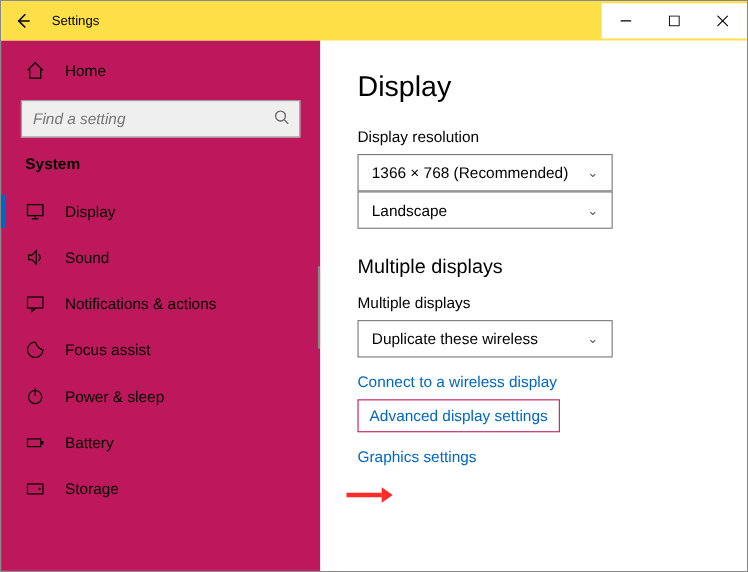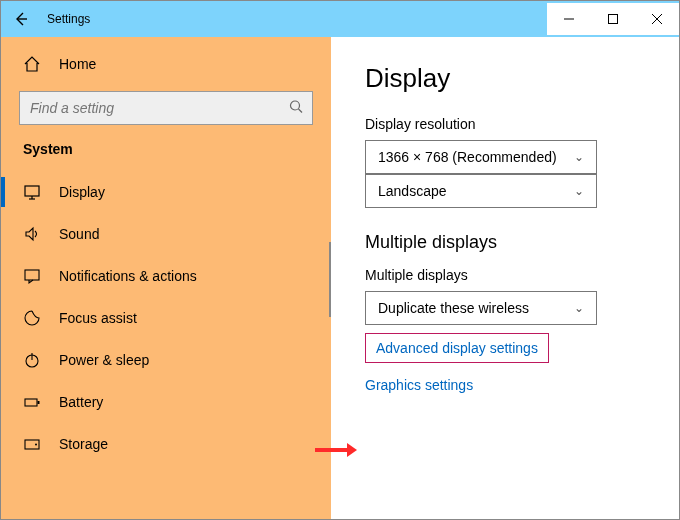--- a/index.html
+++ b/index.html
@@ -11,21 +11,21 @@
     width: 680px;
     height: 520px;
     overflow: hidden;
     position: relative;
     border: 1px solid #888;
   }
   .titlebar {
     height: 36px;
     display: flex;
     align-items: center;
-    background: #7dd3fc;
+    background: #fde047;
   }
   .back-btn {
     width: 40px;
     height: 36px;
     display: flex;
     align-items: center;
     justify-content: center;
     font-size: 16px;
   }
   .title {
@@ -44,22 +44,22 @@
     align-items: center;
     justify-content: center;
   }
   .winctrl svg { display: block; }
 
   .main {
     display: flex;
     height: calc(100% - 36px);
   }
   .sidebar {
-    width: 330px;
-    background: #fdba74;
+    width: 290px;
+    background: #be185d;
     padding-top: 6px;
     position: relative;
   }
   .home-row, .nav-item {
     display: flex;
     align-items: center;
     gap: 18px;
     height: 42px;
     padding-left: 22px;
     font-size: 14px;
@@ -316,20 +316,21 @@
     </div>
 
     <h2>Multiple displays</h2>
 
     <div class="label">Multiple displays</div>
     <div class="dropdown">
       <span>Duplicate these wireless</span>
       <span class="chev">⌄</span>
     </div>
 
+    <div><a class="link">Connect to a wireless display</a></div>
 
     <div class="highlight-box">
       <a class="link" style="margin-top:0">Advanced display settings</a>
     </div>
 
     <div><a class="link">Graphics settings</a></div>
   </div>
 </div>
 
 <svg class="arrow-callout" width="44" height="18" viewBox="0 0 44 18">

